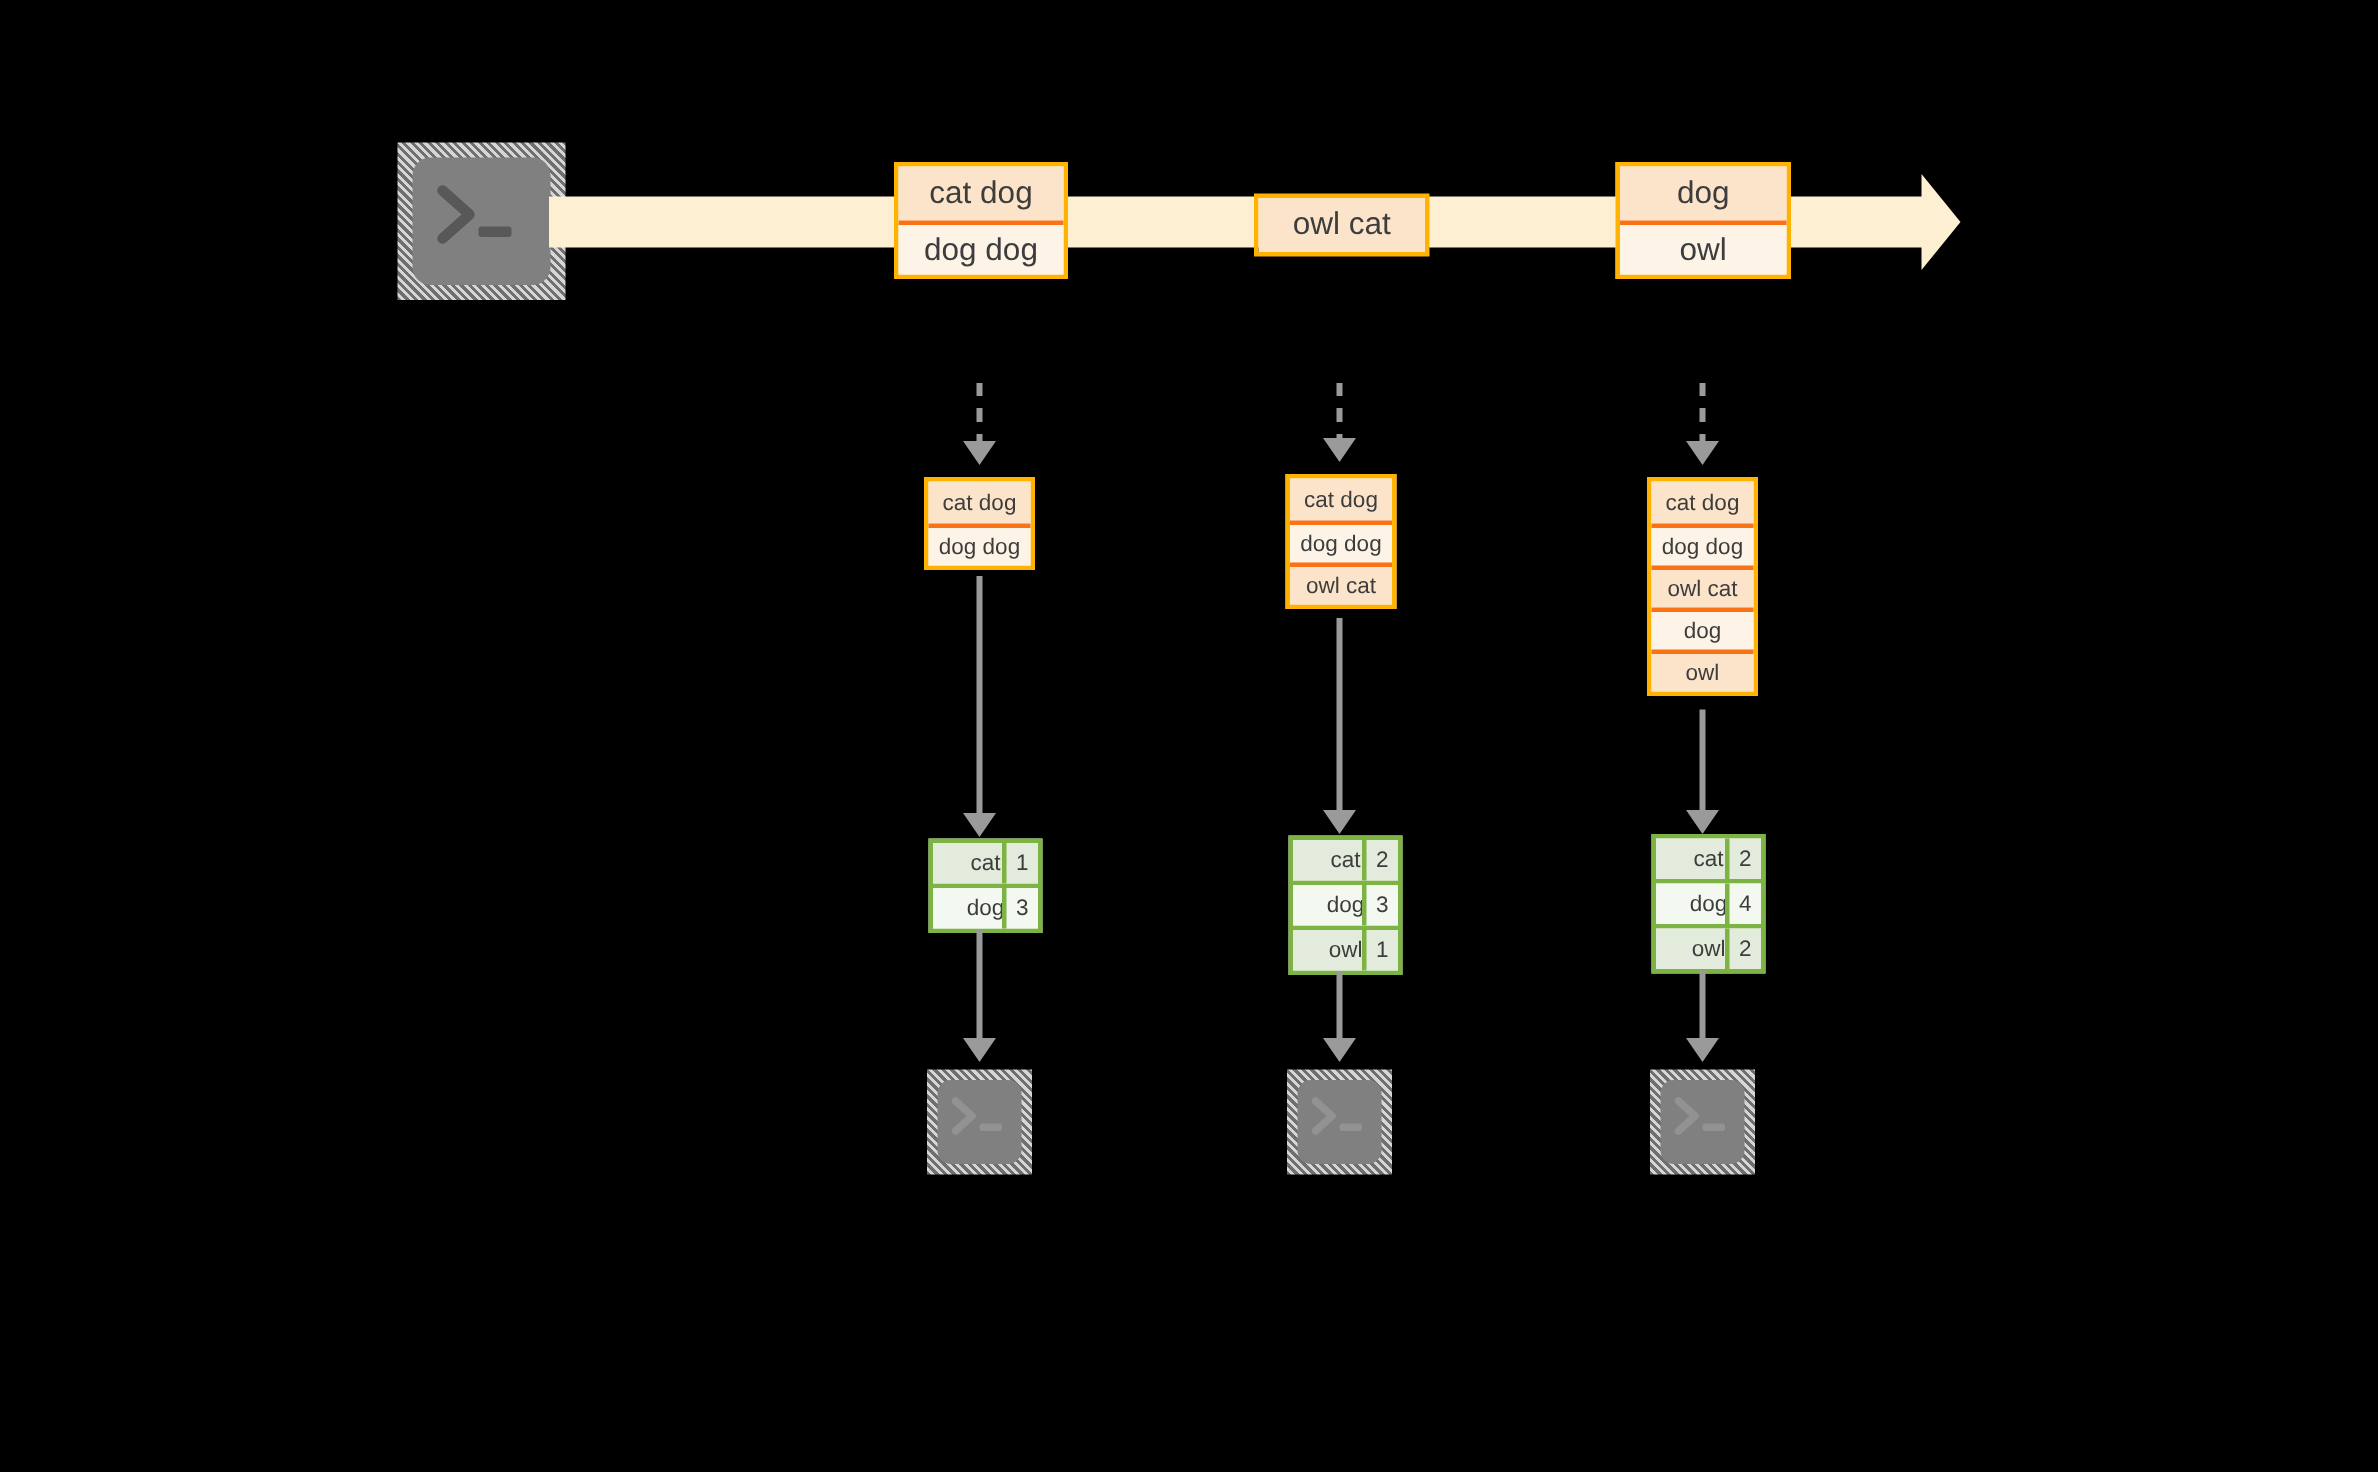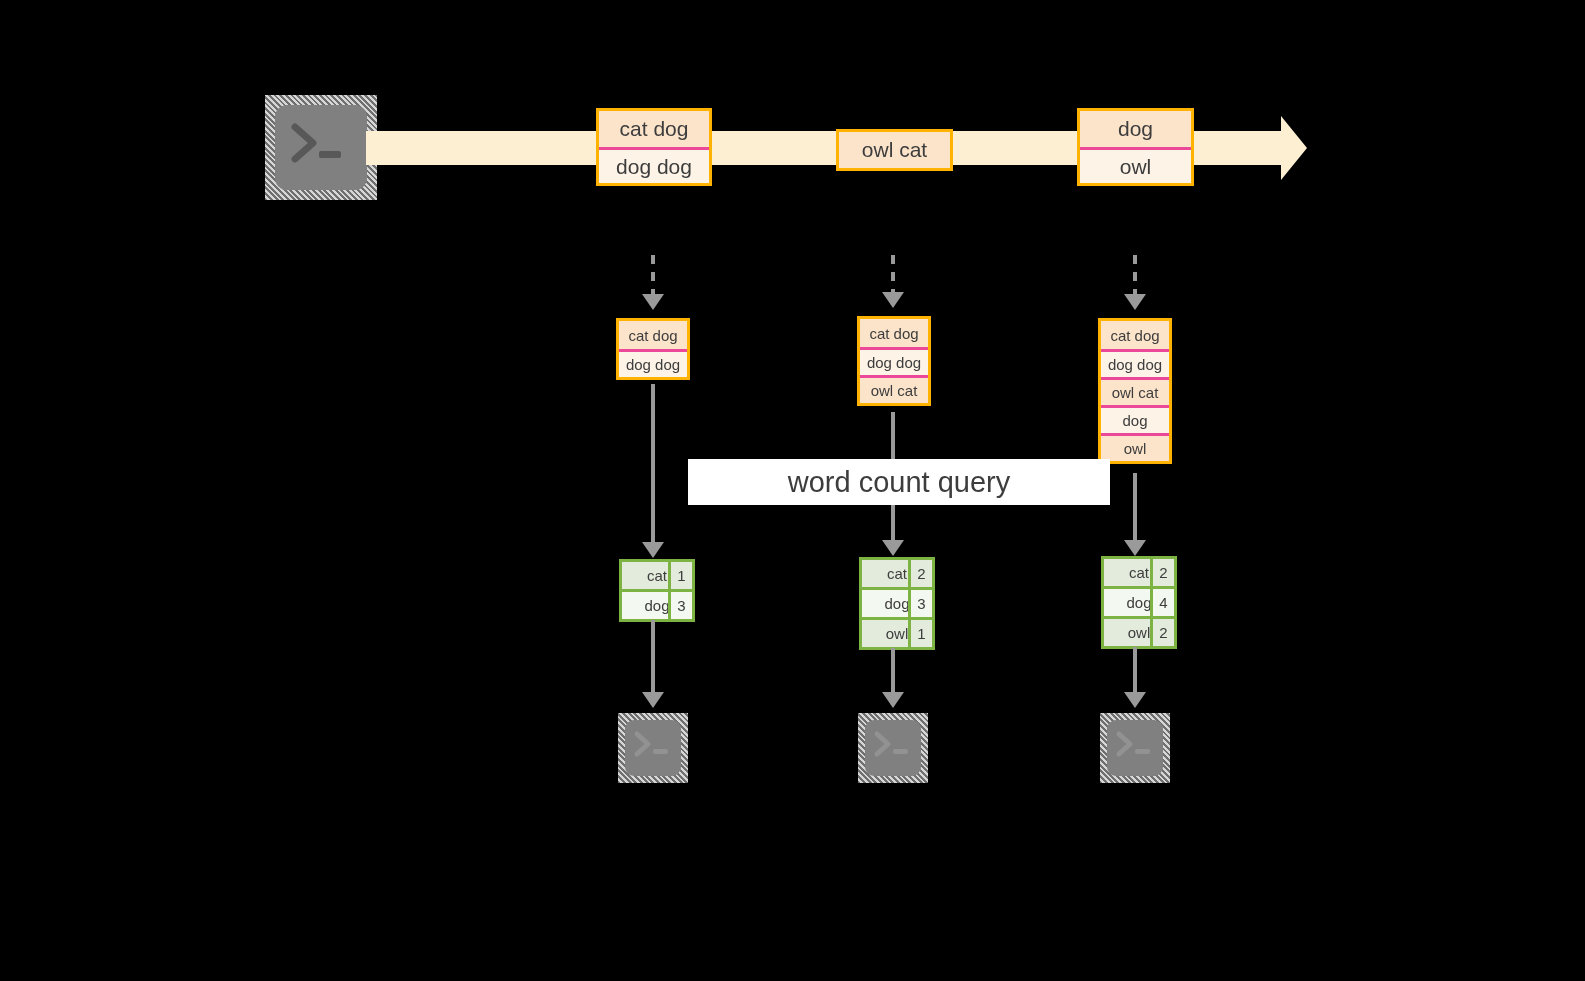--- a/index.html
+++ b/index.html
@@ -19,21 +19,21 @@
   .stream-head{position:absolute;width:0;height:0;
       border-top:32px solid transparent;border-bottom:32px solid transparent;
       border-left:26px solid #fdf0d2;}
 
   
   .obox{position:absolute;box-sizing:border-box;border:3px solid #ffb300;background:#fdf3e7;}
   .obox .row{box-sizing:border-box;display:flex;align-items:center;justify-content:center;
       color:#3d3d3d;white-space:nowrap;}
   .obox .row.dark{background:#fce4cb;}
   .obox .row.light{background:#fdf3e7;}
-  .obox .row + .row{border-top:3px solid #ec4899;}
+  .obox .row + .row{border-top:3px solid #f97316;}
 
   .obox.big .row{height:36px;font-size:21px;}
   .obox.small .row{height:28px;font-size:15px;}
 
   
   .gtable{position:absolute;box-sizing:border-box;border:3px solid #7cb342;background:#f2f7ef;}
   .gtable .grow{display:flex;box-sizing:border-box;}
   .gtable .grow + .grow{border-top:3px solid #7cb342;}
   .gtable .gcell{box-sizing:border-box;display:flex;align-items:center;justify-content:center;
       color:#3d3d3d;font-size:15px;height:27px;}
@@ -192,17 +192,14 @@
 
   <div class="term" style="left:1100px;top:713px;width:70px;height:70px;">
     <div class="hatch"></div>
     <div class="body" style="left:7px;top:7px;width:56px;height:56px;border-radius:9px;"></div>
     <svg width="70" height="70" viewBox="0 0 70 70">
       <path d="M19 21 L30 31 L19 41" fill="none" stroke="#929292" stroke-width="5" stroke-linecap="round" stroke-linejoin="round"></path>
       <rect x="35" y="36" width="15" height="5" rx="2" fill="#929292"></rect>
     </svg>
   </div>
 
-  <div class="band" style="left:688px;top:459px;width:422px;height:46px;font-size:29px;">
-    <span>word count query</span>
-  </div>
 
 </div>
 
 </body></html>

